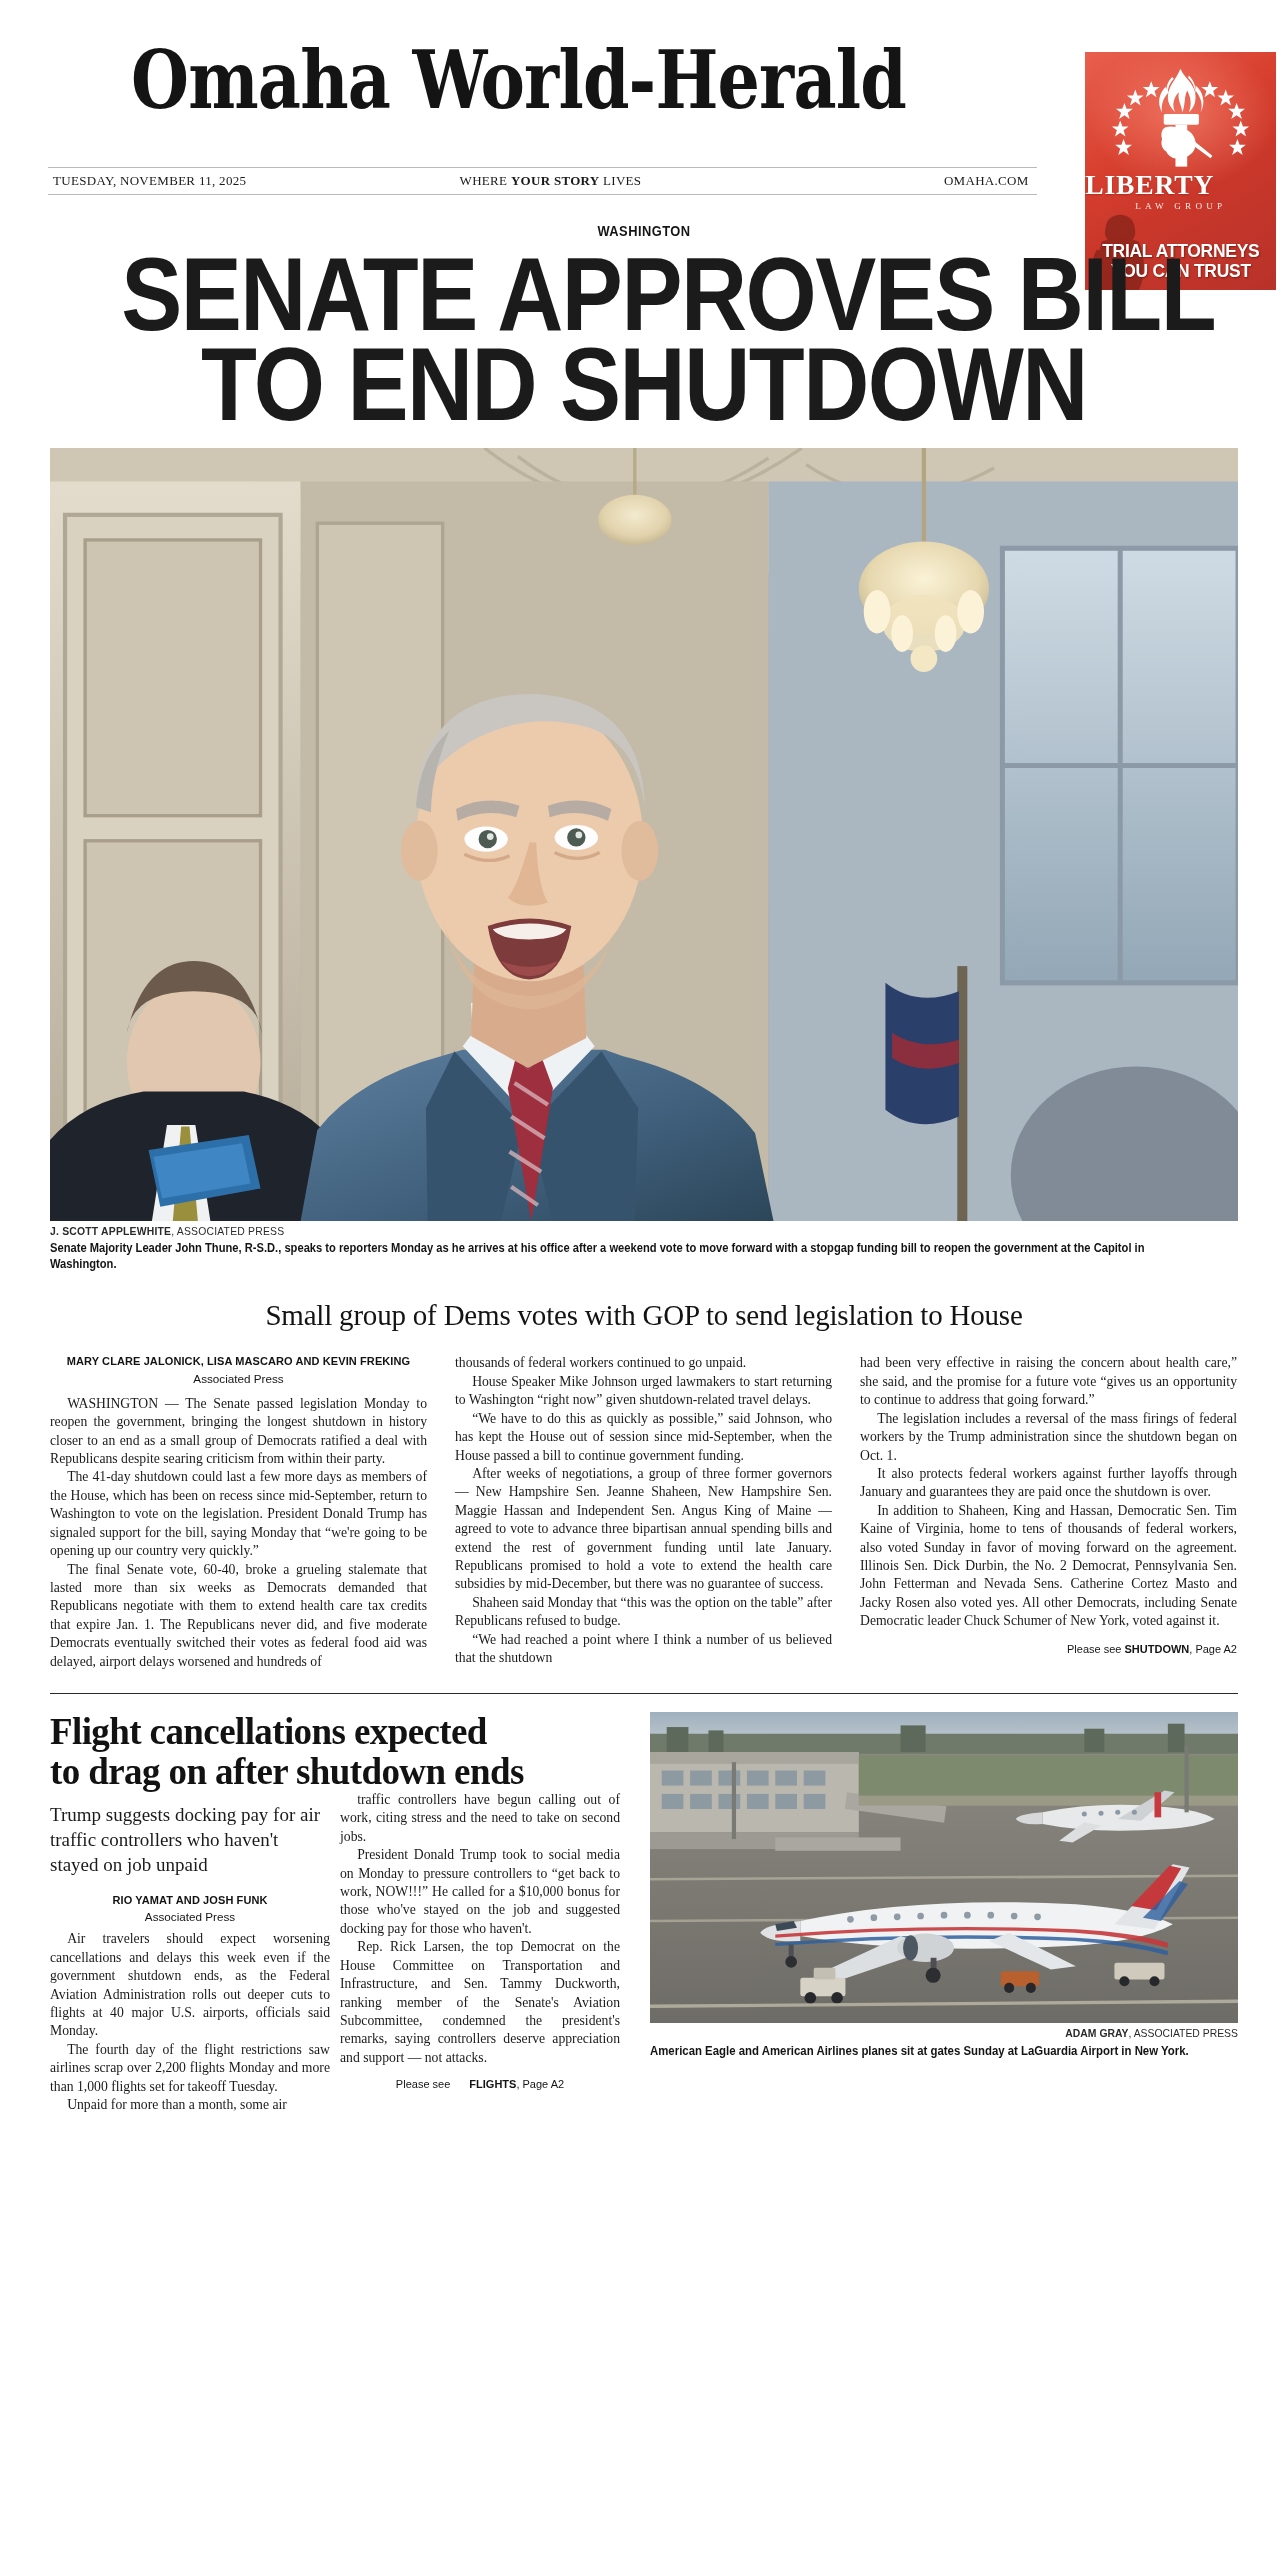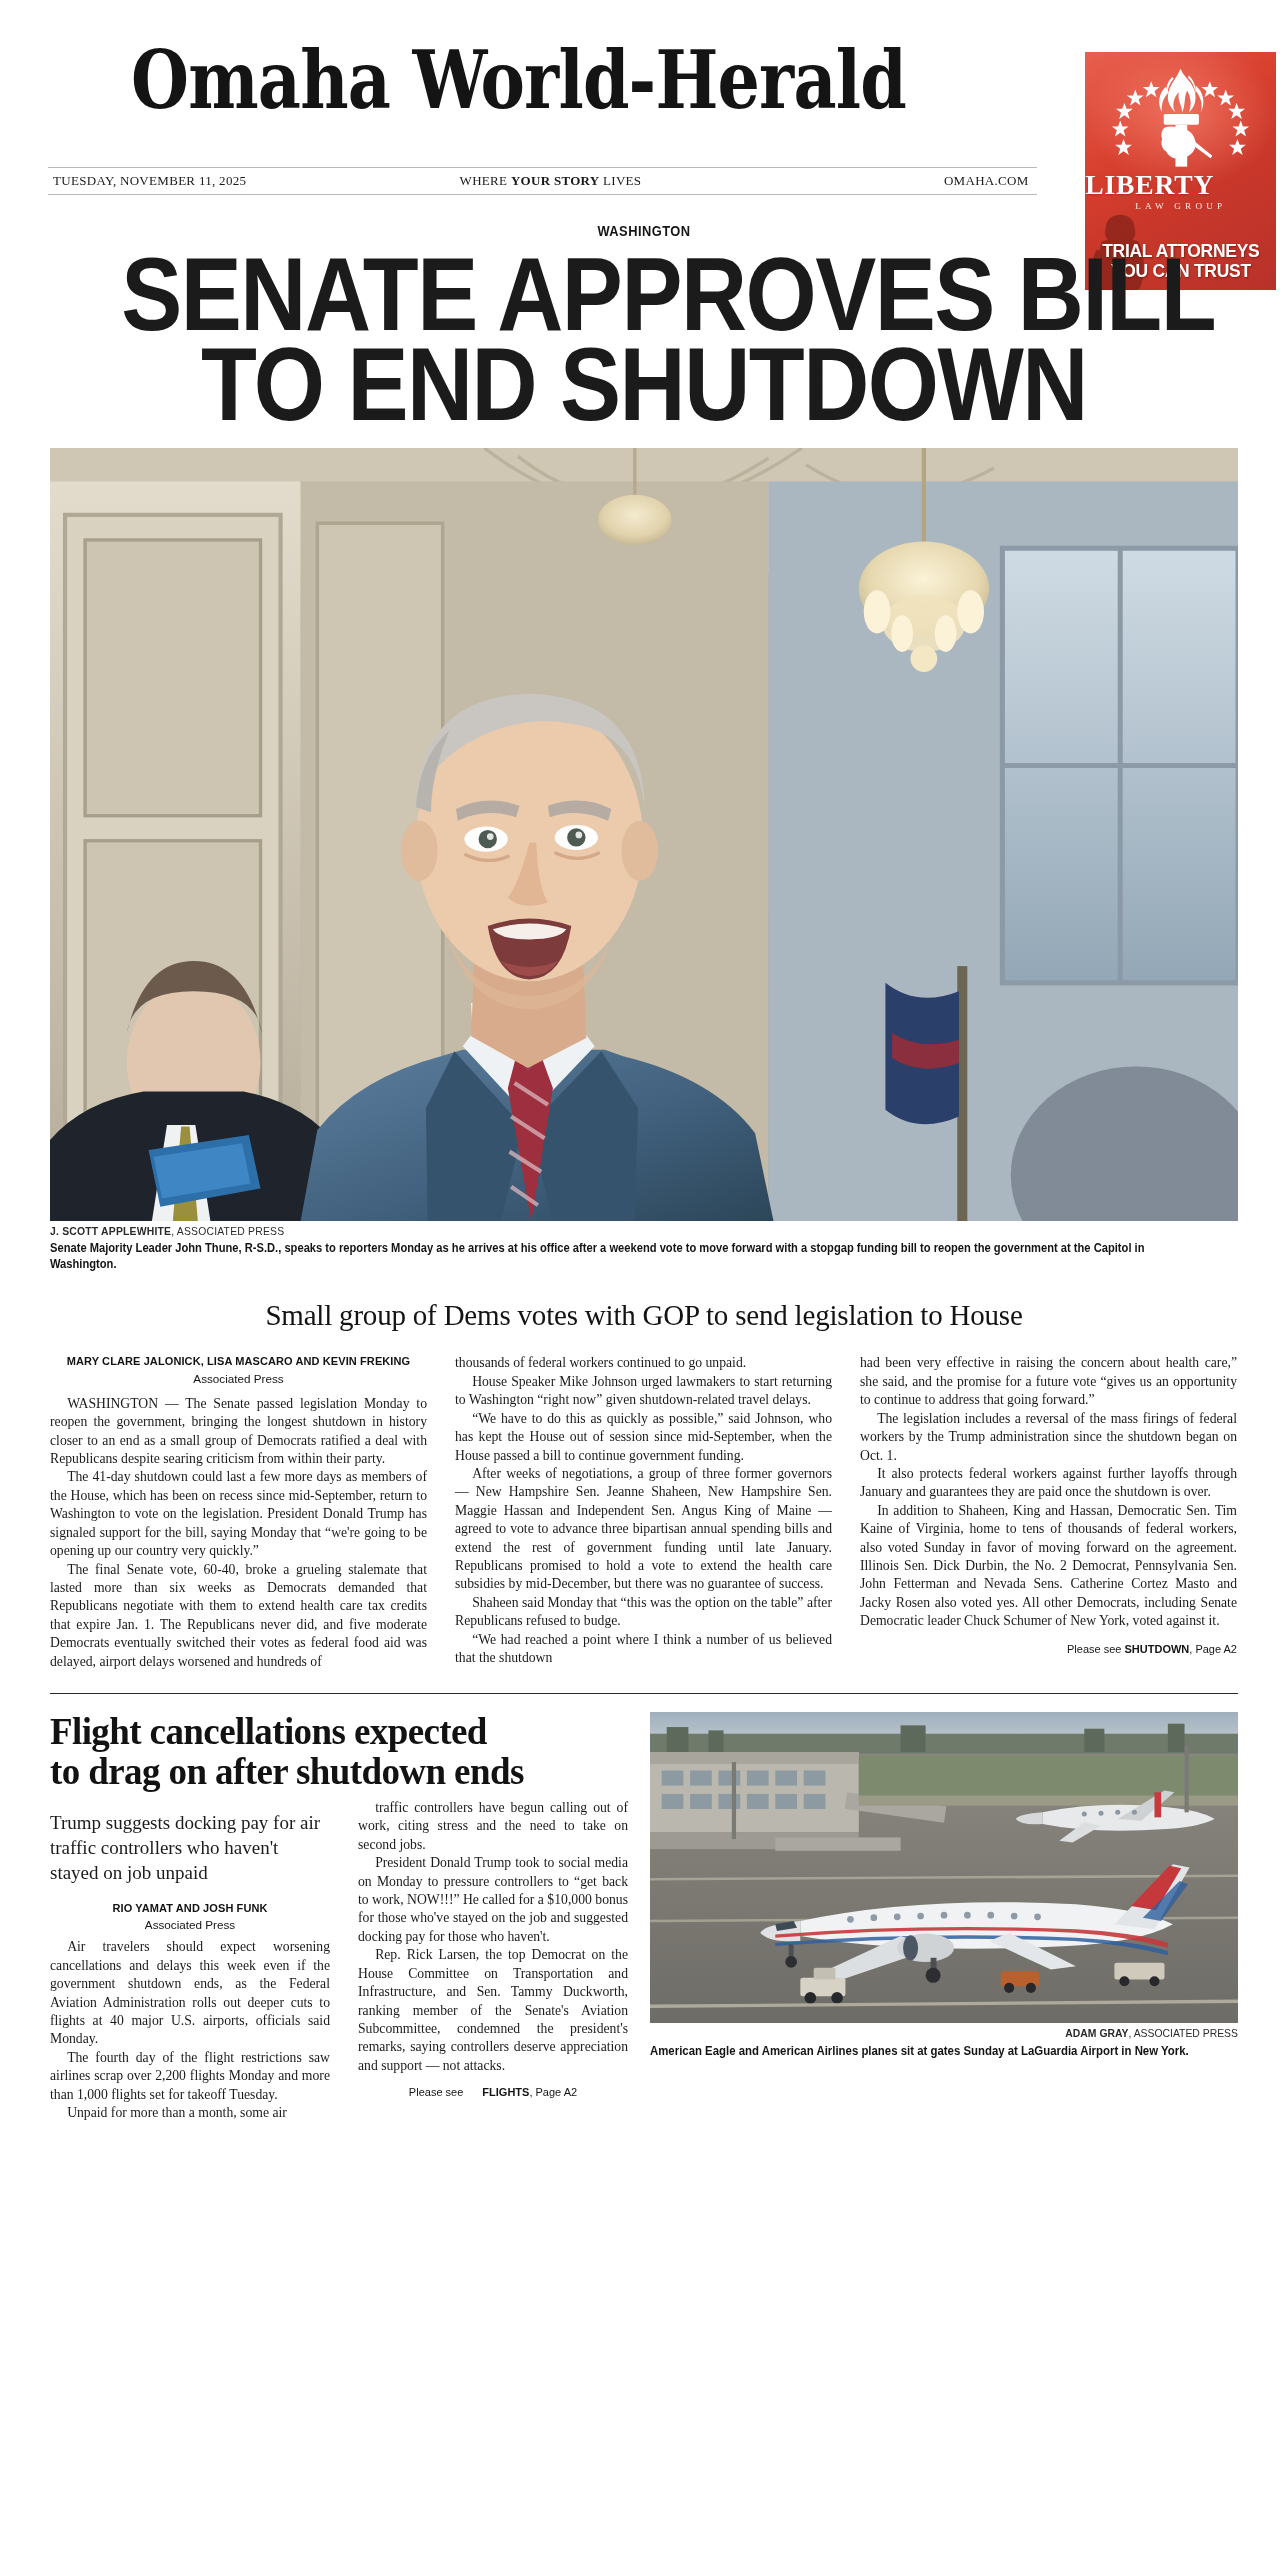--- a/index.html
+++ b/index.html
@@ -254,22 +254,22 @@
   .deck {
     margin-top: 11px;
     width: 276px;
     font-family: "Liberation Serif", serif;
     font-size: 19px;
     line-height: 1.33;
     color: #1b1b1b;
   }
   .bottom-cols {
     display: flex;
-    gap: 28px;
-    margin-top: 8px;
+    gap: 10px;
+    margin-top: 0;
   }
   .bcol {
     width: 280px;
     font-family: "Liberation Serif", serif;
     font-size: 13.7px;
     line-height: 1.345;
     text-align: justify;
     color: #1a1a1a;
     hyphens: auto;
   }

